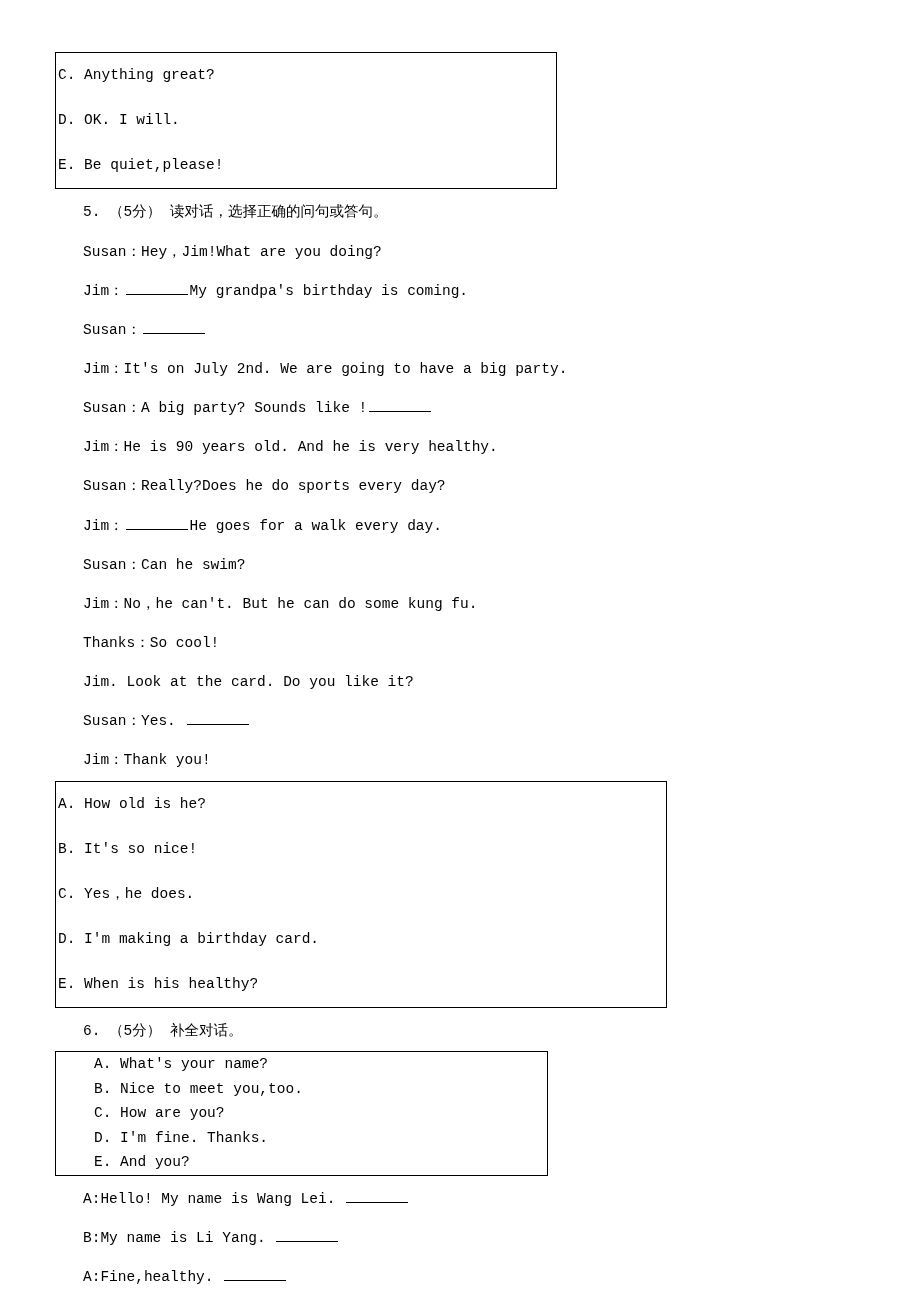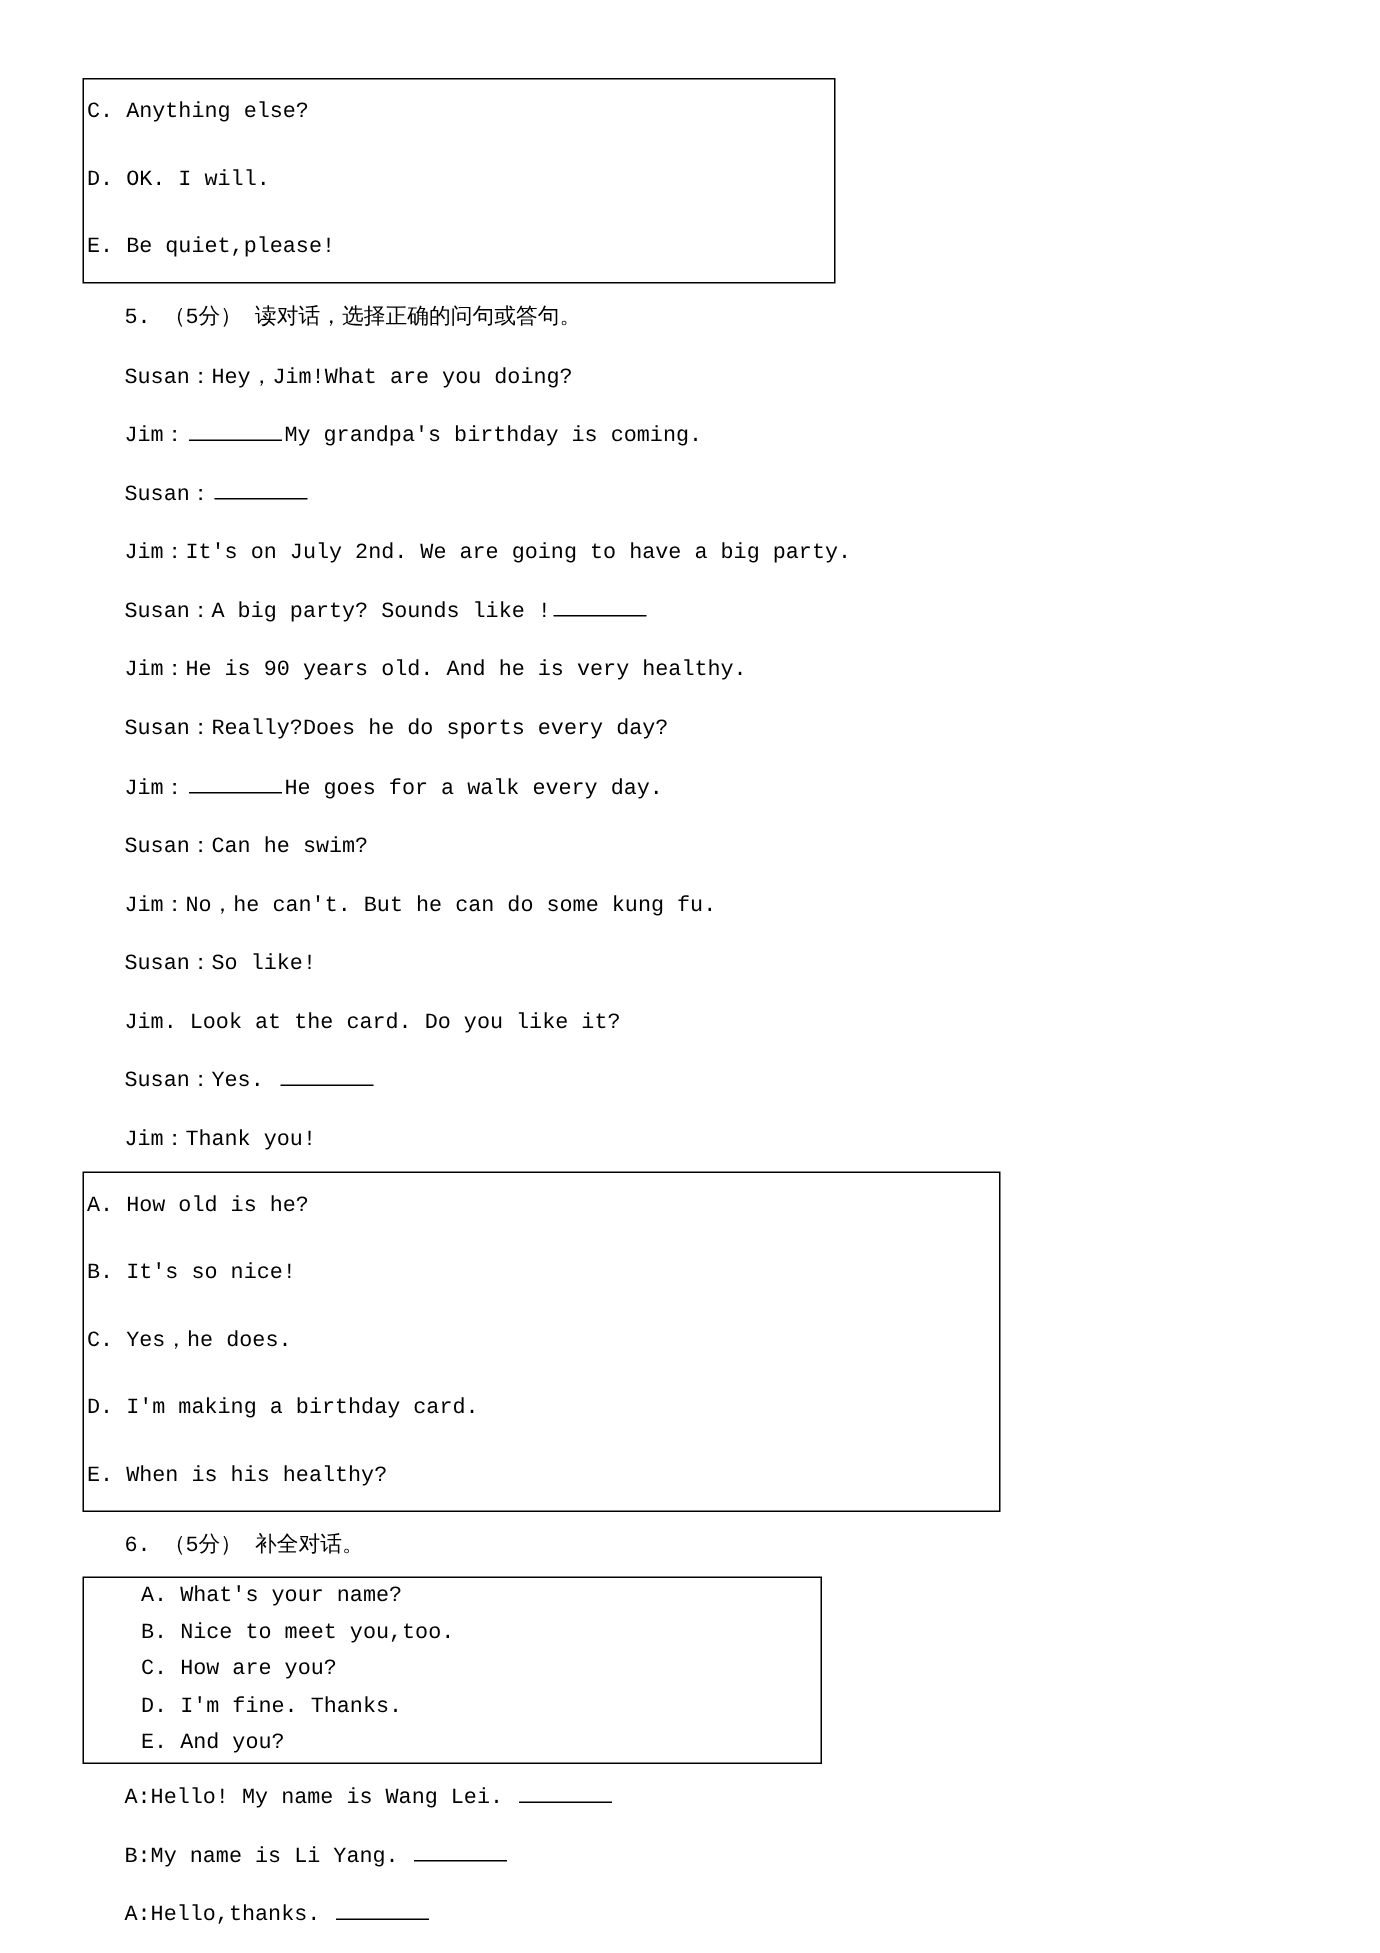--- a/index.html
+++ b/index.html
@@ -51,21 +51,21 @@
   .mono {
     font-family: "Courier New", "SimSun", monospace;
   }
 </style>
 </head>
 <body>
 
 <div class="page">
 
   <div class="box mono">
-    <div class="box-line">C. Anything else?</div>
+    <div class="box-line">C. Anything great?</div>
     <div class="box-line">D. OK. I will.</div>
     <div class="box-line">E. Be quiet,please!</div>
   </div>
 
   <div class="indent mono">5. （5分） 读对话，选择正确的问句或答句。</div>
 
   <div class="indent mono">Susan：Hey，Jim!What are you doing?</div>
   <div class="indent mono">
     <span>Jim：</span><span class="blank"></span><span>My grandpa's birthday is coming.</span>
   </div>
@@ -76,21 +76,21 @@
   <div class="indent mono">
     <span>Susan：A big party? Sounds like !</span><span class="blank"></span>
   </div>
   <div class="indent mono">Jim：He is 90 years old. And he is very healthy.</div>
   <div class="indent mono">Susan：Really?Does he do sports every day?</div>
   <div class="indent mono">
     <span>Jim：</span><span class="blank"></span><span>He goes for a walk every day.</span>
   </div>
   <div class="indent mono">Susan：Can he swim?</div>
   <div class="indent mono">Jim：No，he can't. But he can do some kung fu.</div>
-  <div class="indent mono">Susan：So like!</div>
+  <div class="indent mono">Thanks：So cool!</div>
   <div class="indent mono">Jim. Look at the card. Do you like it?</div>
   <div class="indent mono">
     <span>Susan：Yes. </span><span class="blank"></span>
   </div>
   <div class="indent mono">Jim：Thank you!</div>
 
   <div class="box wide mono">
     <div class="box-line">A. How old is he?</div>
     <div class="box-line">B. It's so nice!</div>
     <div class="box-line">C. Yes，he does.</div>
@@ -108,19 +108,19 @@
     <div class="box-line-tight">E. And you?</div>
   </div>
 
   <div class="indent mono">
     <span>A:Hello! My name is Wang Lei. </span><span class="blank"></span>
   </div>
   <div class="indent mono">
     <span>B:My name is Li Yang. </span><span class="blank"></span>
   </div>
   <div class="indent mono">
-    <span>A:Hello,thanks. </span><span class="blank"></span>
+    <span>A:Fine,healthy. </span><span class="blank"></span>
   </div>
   <div class="indent mono">
     
   </div>
 
 </div>
 
 </body></html>

